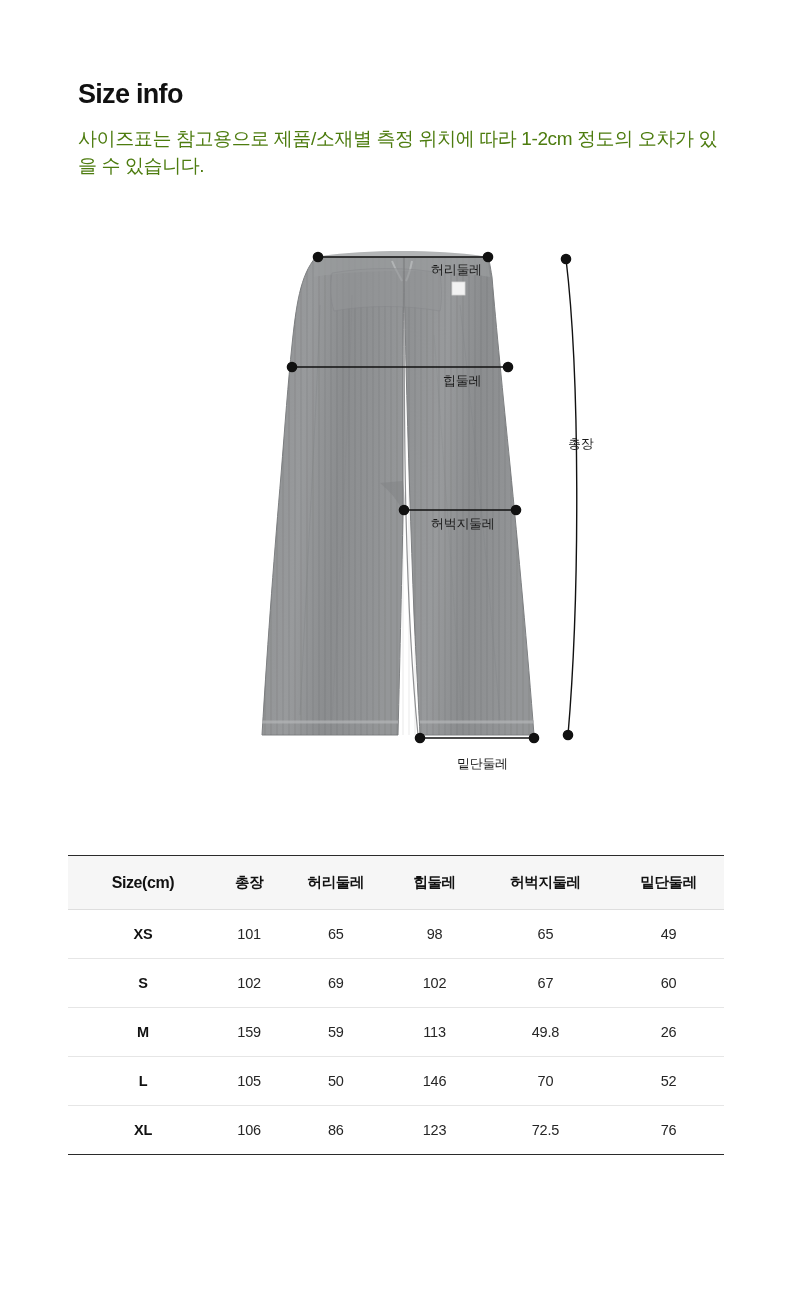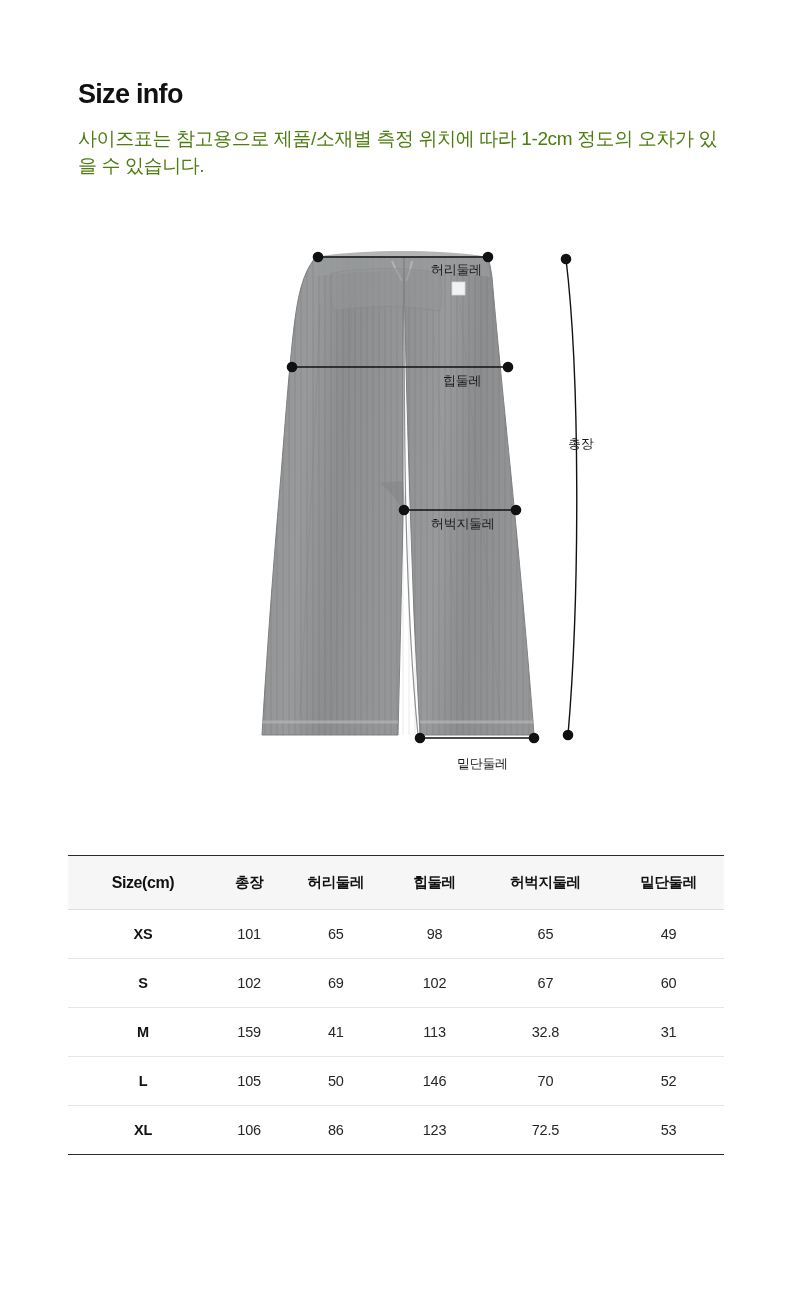--- a/index.html
+++ b/index.html
@@ -232,38 +232,38 @@
           <td class="rowhead">S</td>
           <td>102</td>
           <td>69</td>
           <td>102</td>
           <td>67</td>
           <td>60</td>
         </tr>
         <tr>
           <td class="rowhead">M</td>
           <td>159</td>
-          <td>41</td>
+          <td>59</td>
           <td>113</td>
-          <td>32.8</td>
-          <td>31</td>
+          <td>49.8</td>
+          <td>26</td>
         </tr>
         <tr>
           <td class="rowhead">L</td>
           <td>105</td>
           <td>50</td>
           <td>146</td>
           <td>70</td>
           <td>52</td>
         </tr>
         <tr>
           <td class="rowhead">XL</td>
           <td>106</td>
           <td>86</td>
           <td>123</td>
           <td>72.5</td>
-          <td>53</td>
+          <td>76</td>
         </tr>
       </tbody>
     </table>
   </div>
 
 </div>
 
 </body></html>

